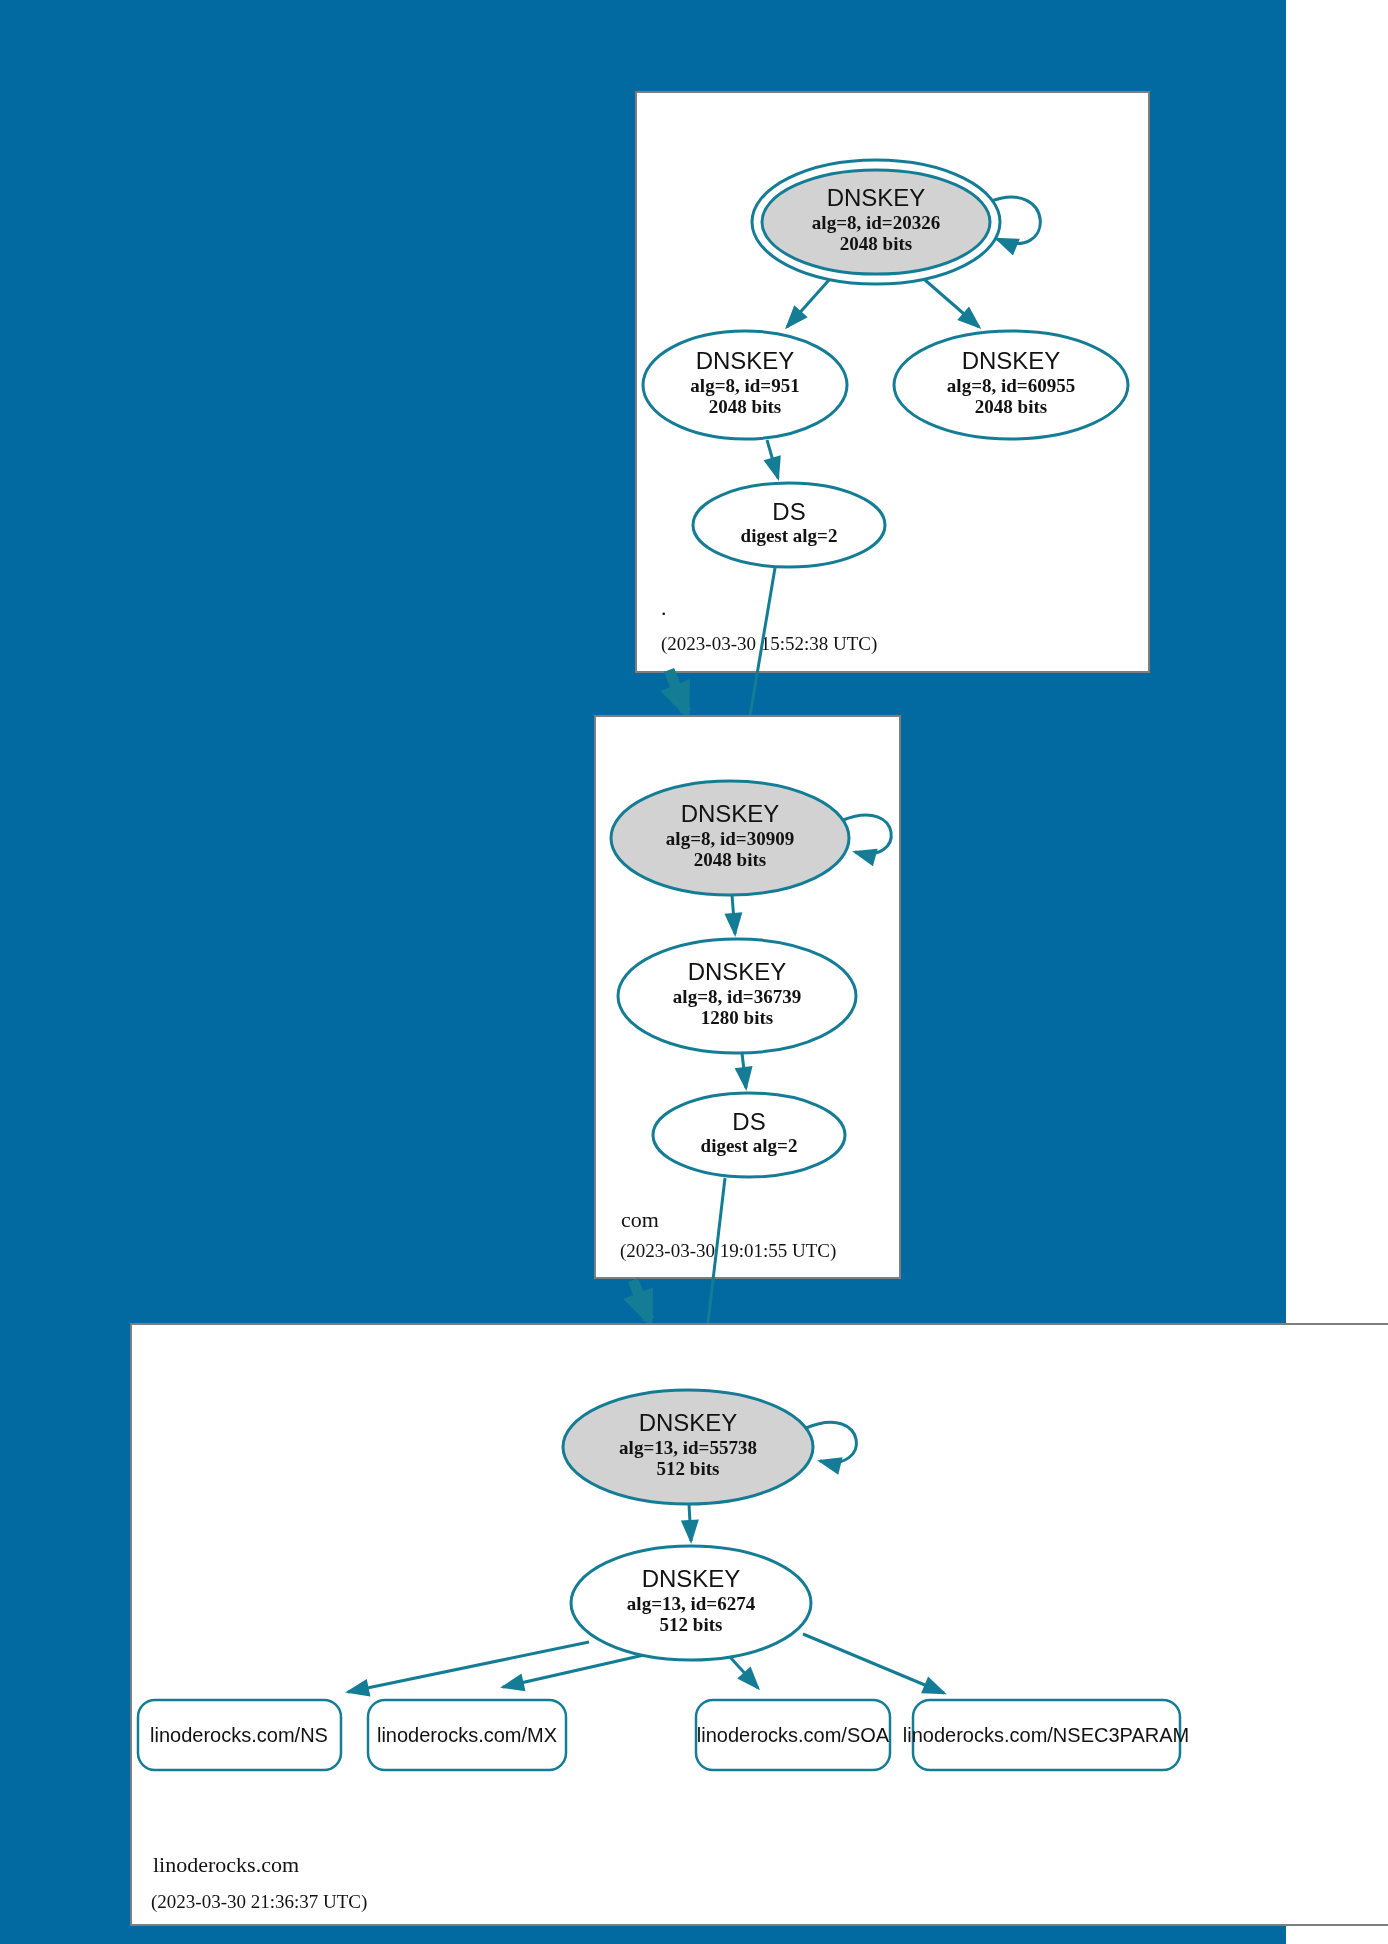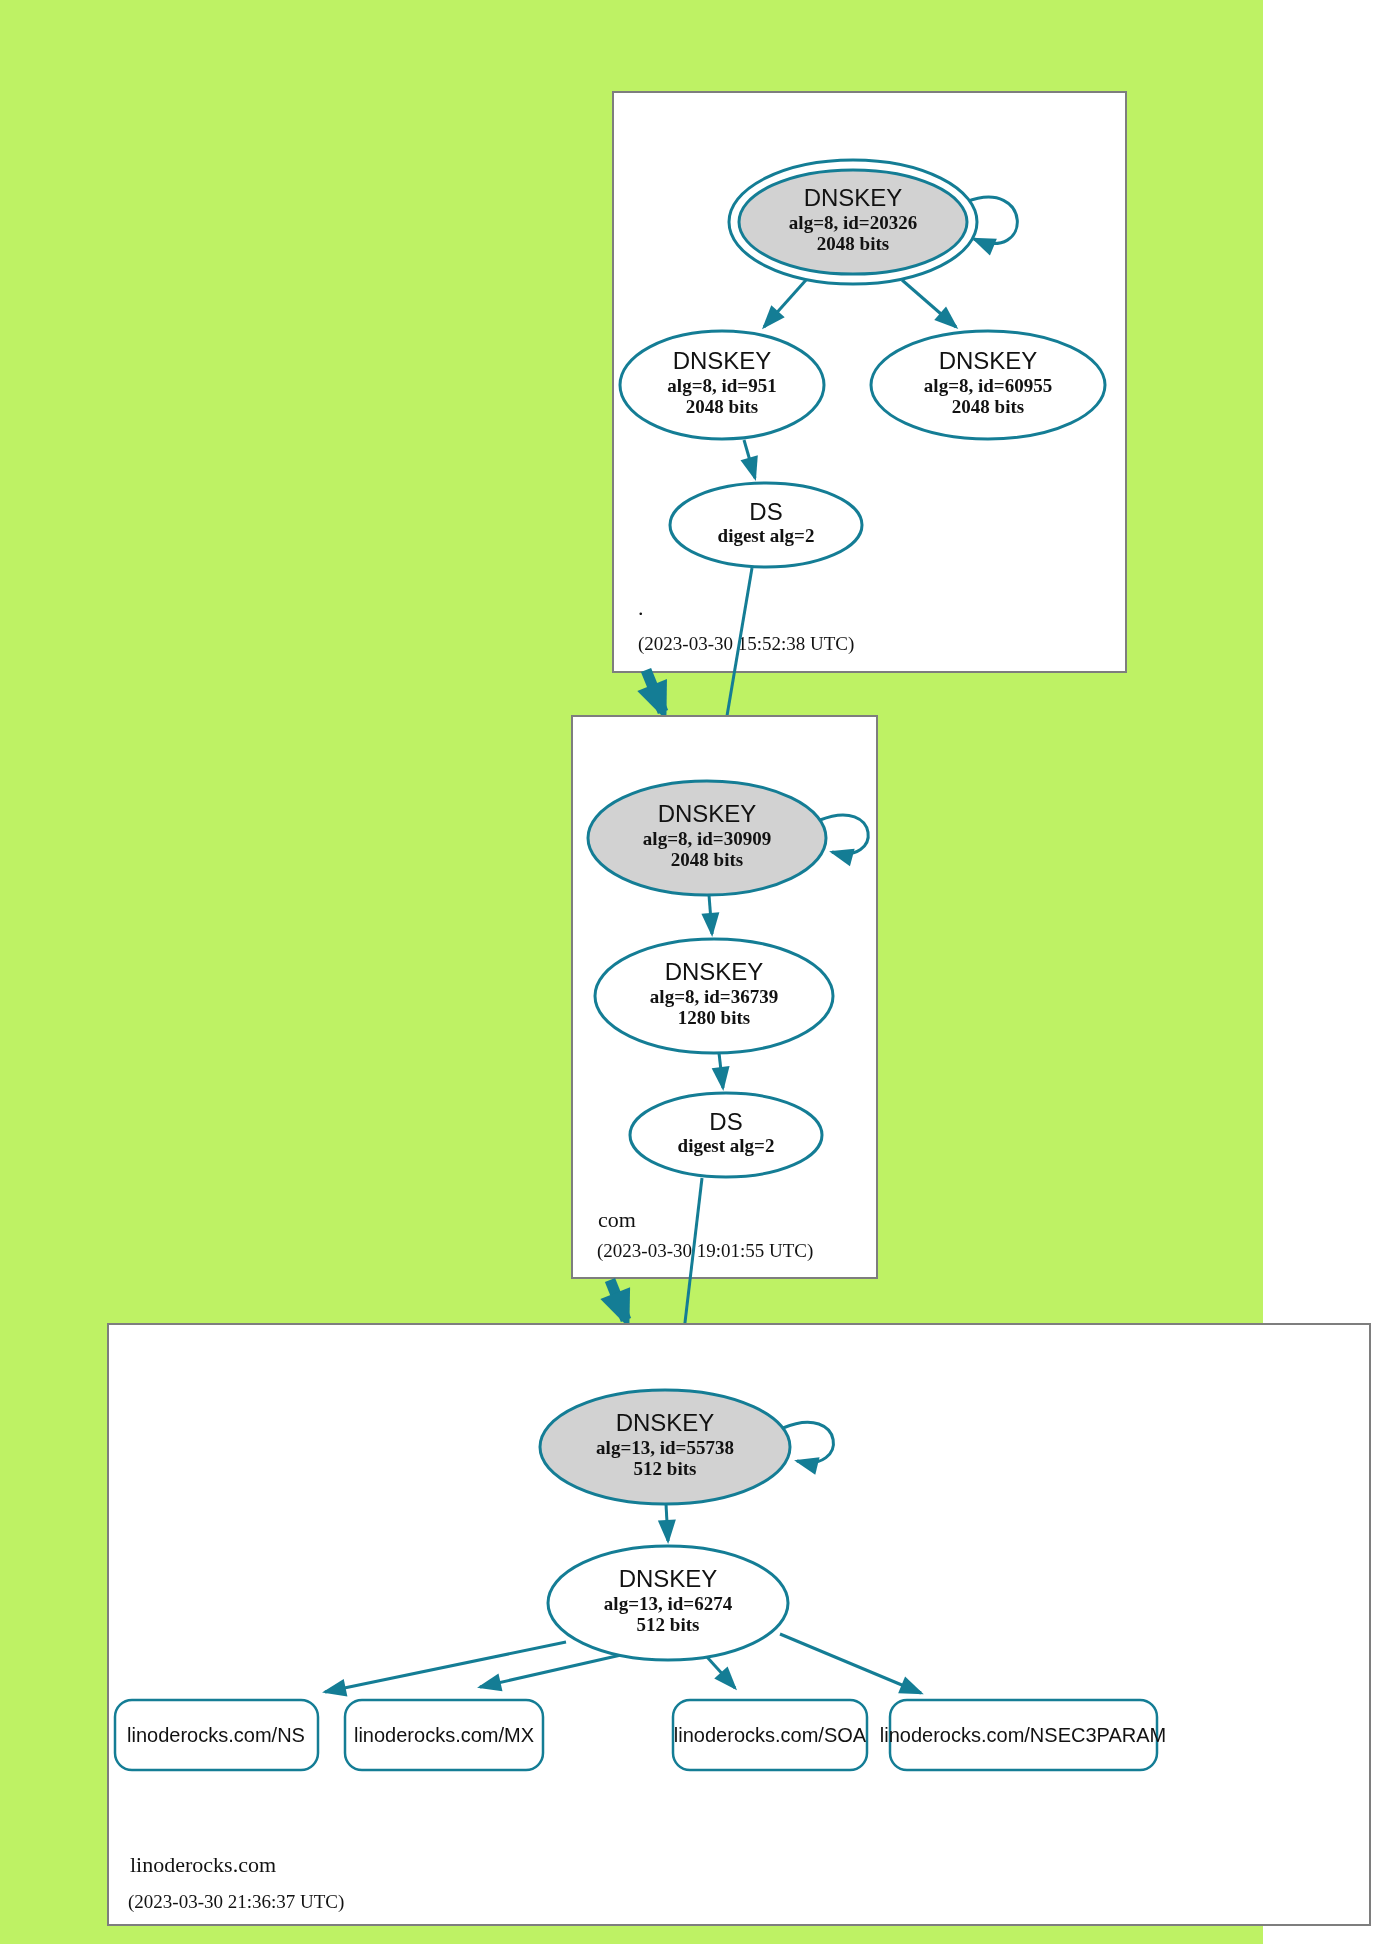--- a/index.html
+++ b/index.html
@@ -1,17 +1,17 @@
 <!DOCTYPE html>
 <html><head>
 <meta charset="utf-8">
 <style>
   html,body{margin:0;padding:0;background:#ffffff;}
-  .canvas{position:relative;width:1263px;height:1944px;background:#bef264;
-          font-family:"Liberation Sans",sans-serif;}
+  .canvas{position:relative;width:1263px;height:1944px;background:#0369a1;
+          font-family:"Liberation Sans",sans-serif;padding-left:23px;}
   svg{display:block;}
   .zbox{fill:#ffffff;stroke:#7e7e7e;stroke-width:2;}
   .ell{fill:#ffffff;stroke:#147d95;stroke-width:3;}
   .sep{fill:#d2d2d2;}
   .edge{stroke:#147d95;stroke-width:3;fill:none;}
   .edge.thick{stroke-width:11;}
   .rr{fill:#ffffff;stroke:#147d95;stroke-width:2.5;}
   .t-title{font-family:"Liberation Sans",sans-serif;font-size:24px;fill:#121212;text-anchor:middle;}
   .t-attr{font-family:"Liberation Serif",serif;font-size:19px;font-weight:bold;fill:#121212;text-anchor:middle;}
   .t-zone{font-family:"Liberation Serif",serif;font-size:22px;fill:#121212;}

